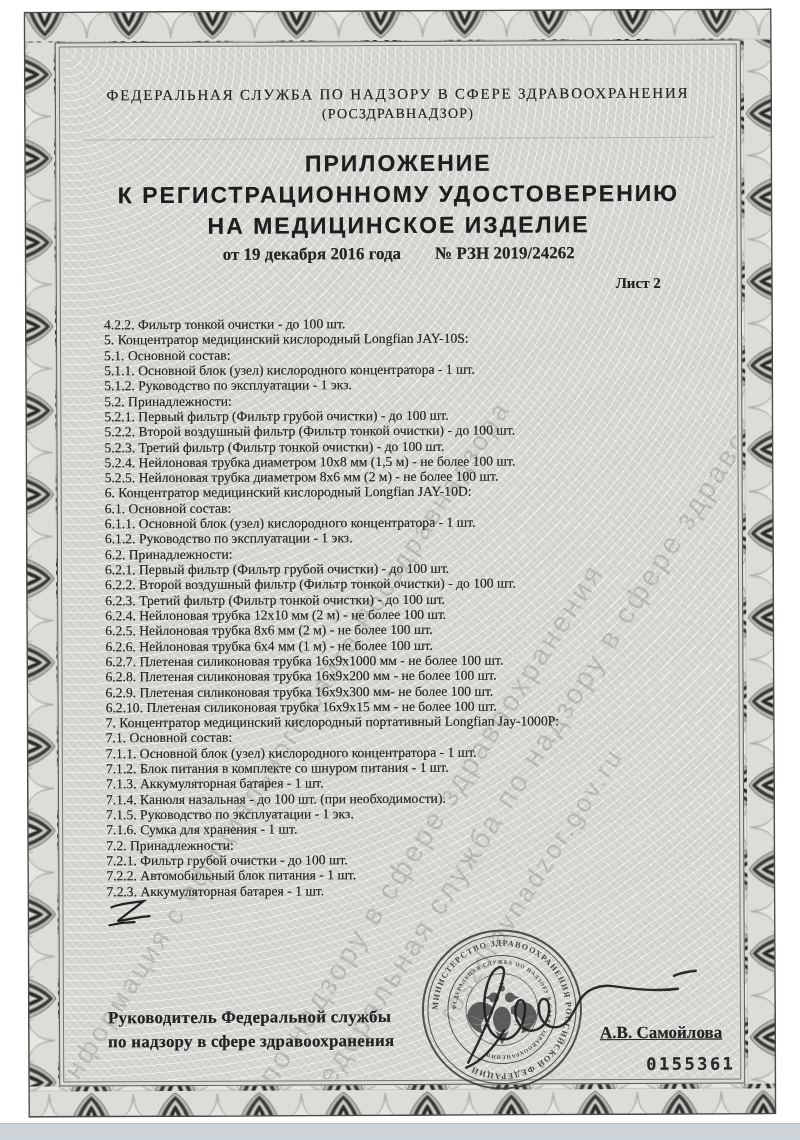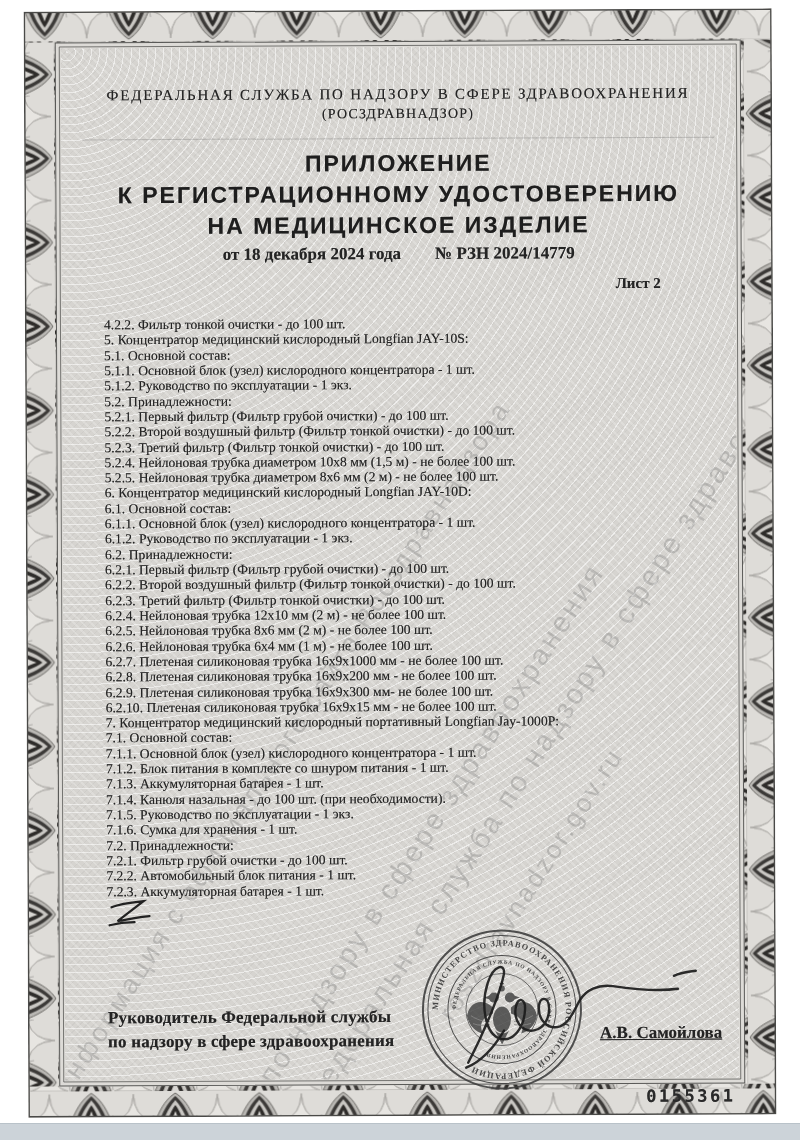--- a/index.html
+++ b/index.html
@@ -31,21 +31,21 @@
   .agency2{font-size:14px;letter-spacing:1.2px;}
   .divider{position:absolute;left:58px;right:58px;height:1px;background:rgba(90,90,90,.28);}
   .title{font-family:"Liberation Sans", sans-serif;font-weight:700;font-size:23px;letter-spacing:2px;color:#1e1e1e;}
   .dateline{font-weight:700;font-size:17px;}
   .dateline .gap{display:inline-block;width:34px;}
   .sheet{font-weight:700;font-size:15px;}
   .items{position:absolute;left:79px;top:306px;width:620px;font-size:13.6px;line-height:15.32px;color:#242424;text-shadow:0 0 .5px rgba(40,40,40,.5);}
   .items > div{white-space:nowrap;}
   .footer-label{font-weight:700;font-size:17px;letter-spacing:.2px;}
   .sig-name{font-weight:700;font-size:17px;text-decoration:underline;}
-  .serial{font-family:"DejaVu Sans Mono", monospace;font-size:17px;letter-spacing:2.5px;color:#2a2a2a;font-weight:600;margin-top:32px;}
+  .serial{font-family:"DejaVu Sans Mono", monospace;font-size:17px;letter-spacing:2.5px;color:#2a2a2a;font-weight:600;}
   
   .wm{
     position:absolute;white-space:nowrap;z-index:2;
     font-family:"Liberation Sans", sans-serif;
     color:rgba(110,110,110,.30);letter-spacing:3px;
     transform-origin:0 0;transform:rotate(-57deg);
   }
   .wm1{left:18px;top:1075px;font-size:27px;}
   .wm2{left:268px;top:1085px;font-size:29px;}
   .wm3{left:30px;top:1360px;font-size:29px;}
@@ -105,21 +105,21 @@
   <div class="layer">
     <div class="txt center agency" style="top:76px">ФЕДЕРАЛЬНАЯ СЛУЖБА ПО НАДЗОРУ В СФЕРЕ ЗДРАВООХРАНЕНИЯ</div>
     <div class="txt center agency2" style="top:96px">(РОСЗДРАВНАДЗОР)</div>
     <div class="divider" style="top:128px"></div>
 
     <div class="txt center title" style="top:140px">ПРИЛОЖЕНИЕ</div>
     <div class="txt center title" style="top:171px">К РЕГИСТРАЦИОННОМУ УДОСТОВЕРЕНИЮ</div>
     <div class="txt center title" style="top:202px">НА МЕДИЦИНСКОЕ ИЗДЕЛИЕ</div>
 
     <div class="txt center dateline" style="top:234px">
-      <span>от 18 декабря 2024 года</span><span class="gap"></span><span>№  РЗН 2024/14779</span>
+      <span>от 19 декабря 2016 года</span><span class="gap"></span><span>№  РЗН 2019/24262</span>
     </div>
 
     <div class="txt sheet" style="top:266px;right:112px">Лист 2</div>
 
     <div class="items">
         <div>4.2.2. Фильтр тонкой очистки - до 100 шт.</div>
         <div>5. Концентратор медицинский кислородный Longfian JAY-10S:</div>
         <div>5.1. Основной состав:</div>
         <div>5.1.1. Основной блок (узел) кислородного концентратора - 1 шт.</div>
         <div>5.1.2. Руководство по эксплуатации - 1 экз.</div>

